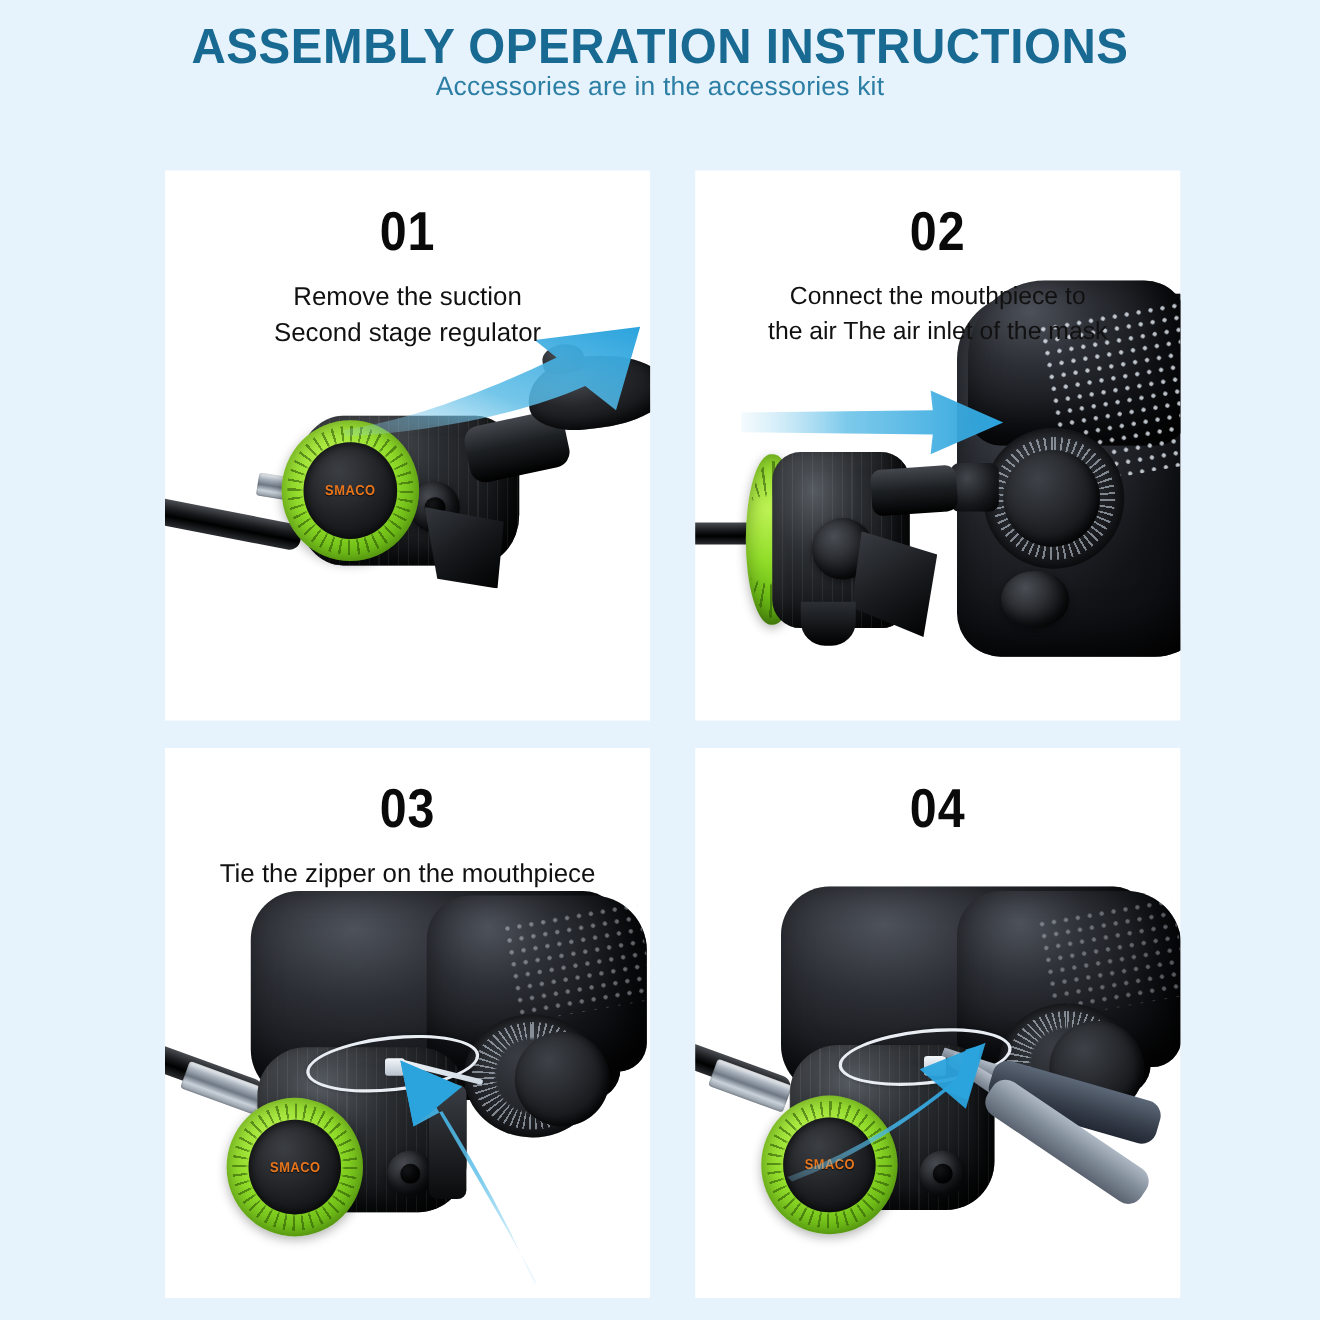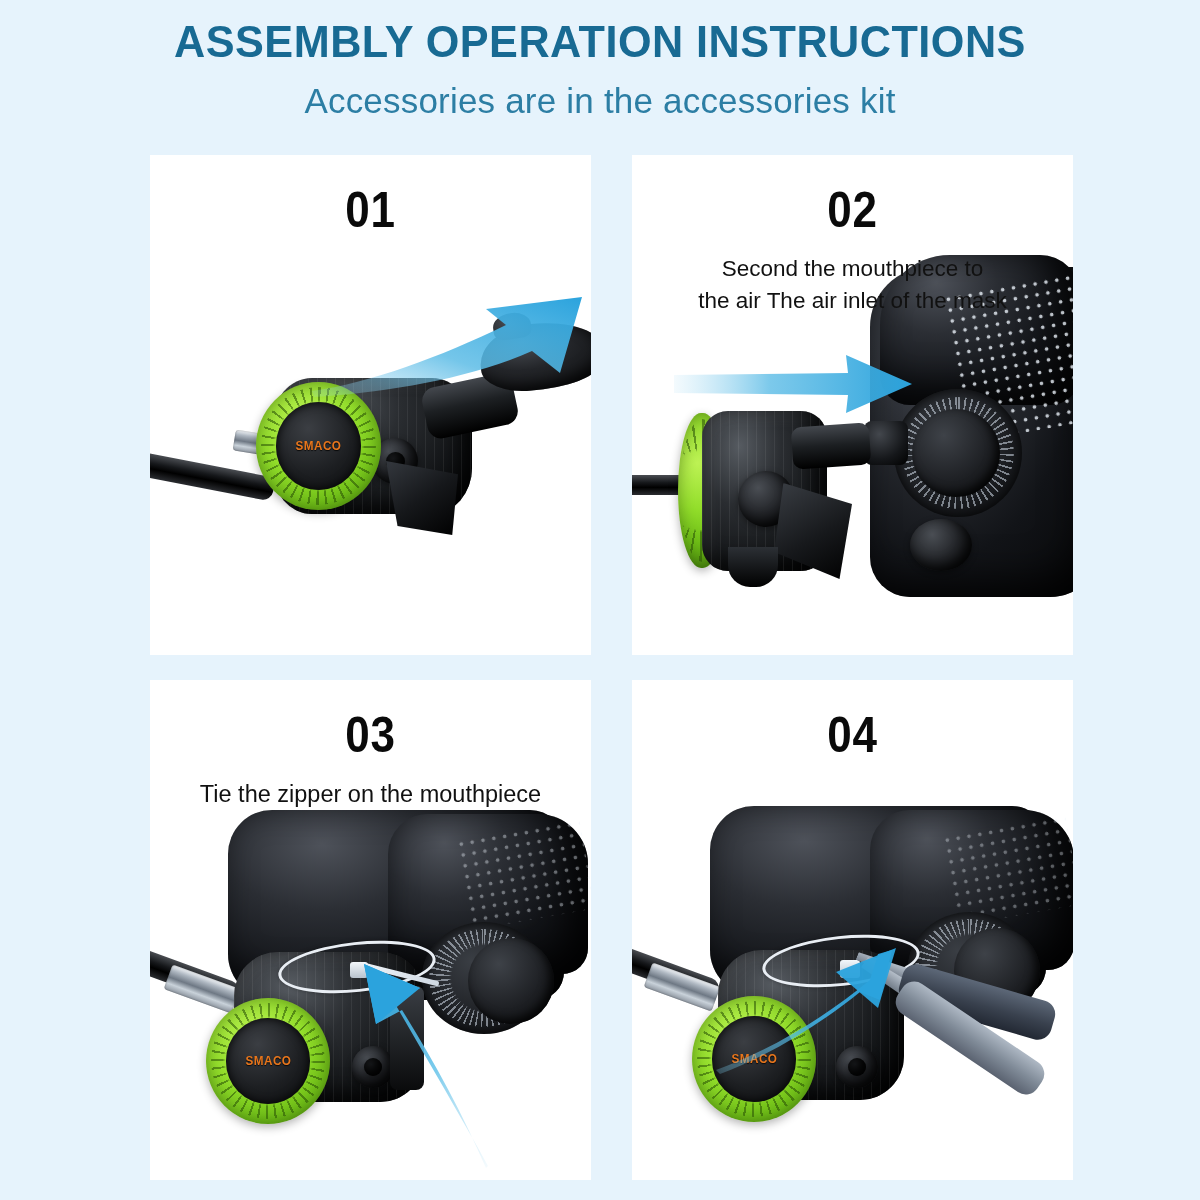--- a/index.html
+++ b/index.html
@@ -28,24 +28,24 @@
   .main-title {
     font-size: 45px;
     font-weight: 700;
     letter-spacing: 0.5px;
     color: #186a93;
     line-height: 1.05;
     margin: 0;
     transform: scaleX(0.96);
   }
   .sub-title {
-    font-size: 35px;
+    font-size: 24px;
     font-weight: 400;
     color: #2c7ea4;
-    margin-top: 16px;
+    margin-top: 0;
     letter-spacing: 0.2px;
   }
 
   
   .grid {
     position: absolute;
     left: 150px;
     top: 155px;
     width: 923px;
     height: 1025px;
@@ -253,20 +253,22 @@
   <div class="header">
     <div class="main-title">ASSEMBLY OPERATION INSTRUCTIONS</div>
     <div class="sub-title">Accessories are in the accessories kit</div>
   </div>
 
   <div class="grid">
 
     <div class="card">
       <div class="card-text">
         <div class="card-number">01</div>
+        <div class="card-caption">Remove the suction
+Second stage regulator</div>
       </div>
 
       <div class="art">
 
         <div class="hose" style="left:-14px; top:166px; width:140px; height:24px; transform:rotate(11deg); transform-origin:left center;"></div>
         <div class="chrome" style="left:84px; top:148px; width:46px; height:21px; transform:rotate(9deg);"></div>
 
         <div class="reg-body" style="left:122px; top:93px; width:200px; height:136px;">
           <div class="ribs"></div>
         </div>
@@ -300,21 +302,21 @@
             </linearGradient>
           </defs>
           <path d="M2,100 C60,92 130,66 196,34 L176,18 L272,6 L250,82 L222,60 C160,88 72,102 4,106 Z" fill="url(#a1)"></path>
         </svg>
       </div>
     </div>
 
     <div class="card small-caption">
       <div class="card-text">
         <div class="card-number">02</div>
-        <div class="card-caption">Second the mouthpiece to
+        <div class="card-caption">Connect the mouthpiece to
 the air The air inlet of the mask</div>
       </div>
 
       <div class="art">
 
         <div class="mask-body" style="left:238px; top:-18px; width:230px; height:330px; border-radius:60px 20px 50px 40px;"></div>
         <div class="mask-body" style="left:248px; top:-30px; width:200px; height:150px; border-radius:70px 40px 30px 30px;"></div>
         <div class="dots" style="left:322px; top:-4px; width:146px; height:150px;"></div>
         <div class="vent-grille" style="left:262px; top:104px; width:128px; height:128px;"></div>
         <div class="vent-cap" style="left:280px; top:124px; width:88px; height:88px;"></div>

